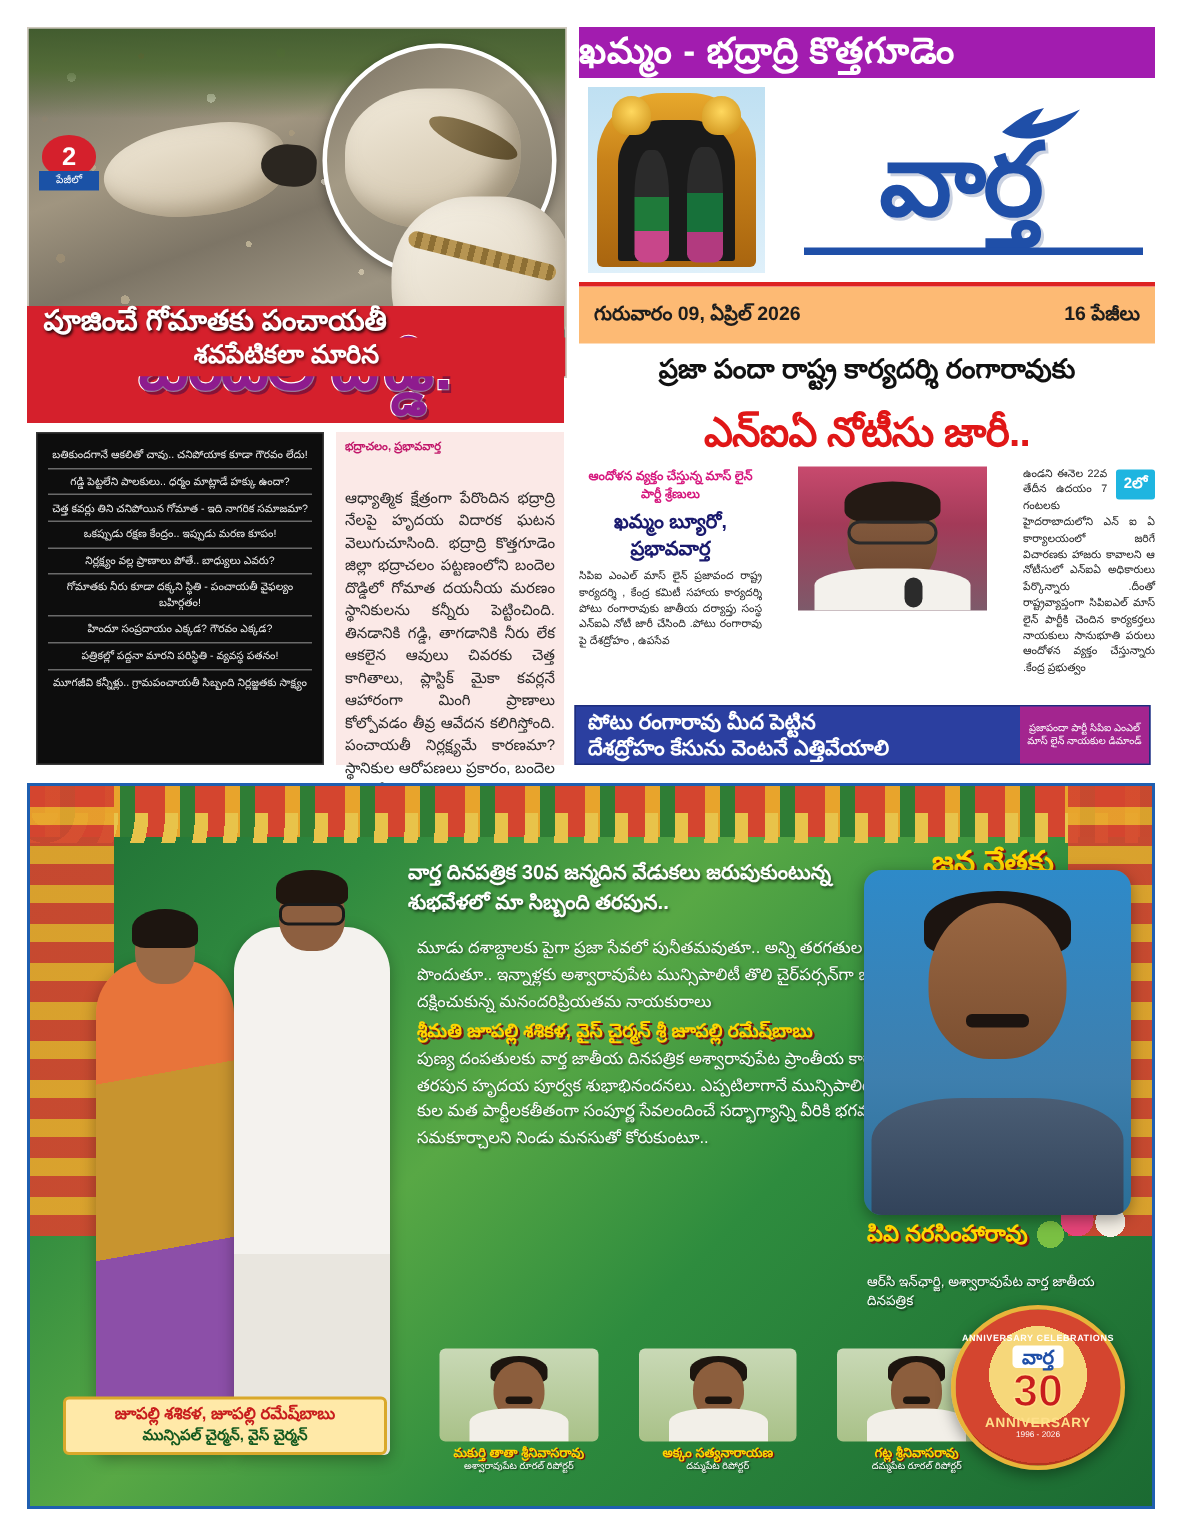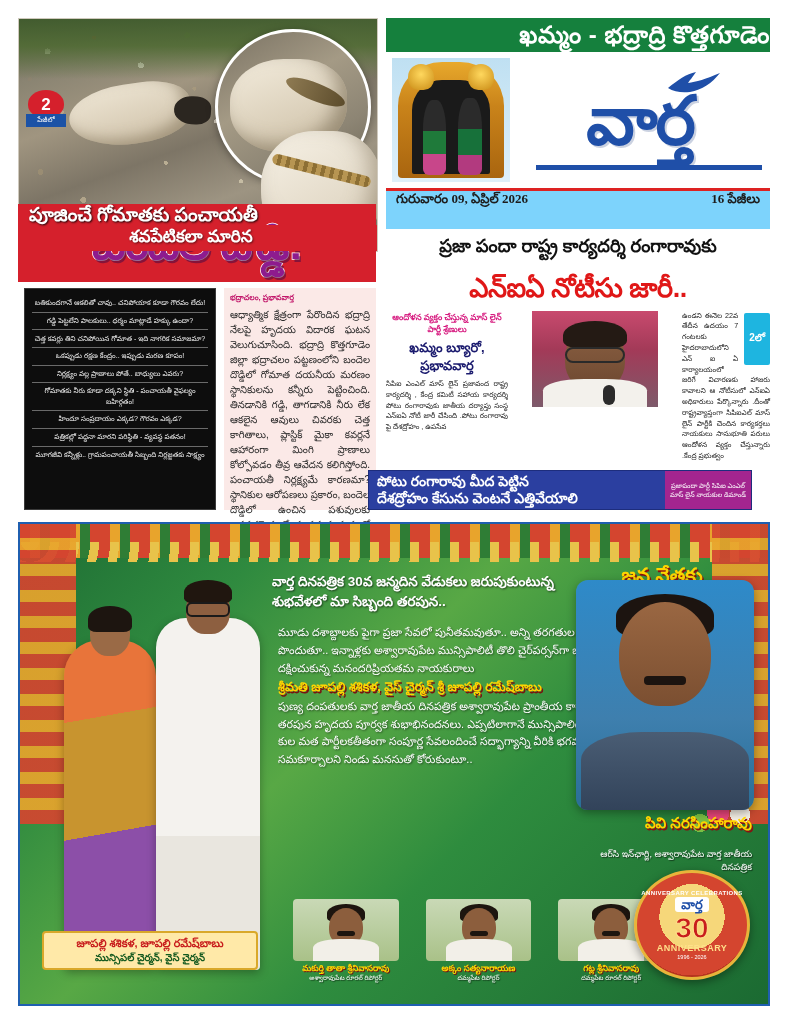--- a/index.html
+++ b/index.html
@@ -77,26 +77,26 @@
   
   .bullets{position:absolute;left:6px;top:270px;width:192px;height:222px;background:#0d0d0d;
     border:1px solid #3a3a3a;padding:6px 7px;box-sizing:border-box;}
   .bullets .b{color:#f2f2f2;font-size:7.1px;text-align:center;line-height:1.45;
     padding:3.2px 0;border-bottom:1px solid #6a6a6a;}
   .bullets .b:last-child{border-bottom:none;}
 
   
   .left-art{position:absolute;left:206px;top:270px;width:152px;height:222px;
     background:#fbe9e7;padding:5px 6px;box-sizing:border-box;}
-  .dateline{color:#c2186b;font-size:7.6px;font-weight:bold;margin-bottom:3px;}
+  .dateline{color:#c2186b;font-size:7.6px;font-weight:bold;margin-bottom:21px;}
   .left-art p{margin:0;color:#2a2a2a;font-size:10px;line-height:1.5;text-align:justify;}
 
   
   .masthead{position:absolute;left:368px;top:0;width:384px;height:212px;}
-  .mh-red{width:100%;height:34px;background:#15803d;display:flex;align-items:center;justify-content:flex-end;}
+  .mh-red{width:100%;height:34px;background:#a21caf;display:flex;align-items:center;justify-content:flex-start;}
   .mh-red span{color:#fff;font-size:24px;font-weight:bold;line-height:1;letter-spacing:.5px;}
   .mh-body{position:relative;width:100%;height:136px;background:#fff;
     border-bottom:3px solid #dd2222;display:flex;align-items:center;}
   .deity{position:relative;width:118px;height:124px;margin-left:6px;flex:none;
     background:linear-gradient(180deg,#bfe0f2 0%,#dff0fa 100%);overflow:hidden;}
   .deity .arch{position:absolute;left:6px;top:4px;right:6px;bottom:4px;
     background:linear-gradient(180deg,#e8a92c 0%,#c9831a 38%,#a9650f 100%);
     border-radius:44px 44px 4px 4px;}
   .deity .niche{position:absolute;left:20px;top:22px;right:20px;bottom:8px;background:#1a1a1a;
     border-radius:30px 30px 2px 2px;}
@@ -106,22 +106,22 @@
     background:linear-gradient(180deg,#2b2b2b 0 40%,#17713a 40% 74%,#b23a7f 74% 100%);border-radius:40% 40% 6px 6px;}
   .deity .crestL,.deity .crestR{position:absolute;top:6px;width:26px;height:26px;
     background:radial-gradient(circle at 50% 40%,#ffd85e,#c98a14);border-radius:50% 50% 40% 40%;}
   .deity .crestL{left:16px;} .deity .crestR{right:16px;}
 
   .logo-wrap{position:relative;flex:1;height:124px;display:flex;align-items:center;justify-content:center;}
   .logo-wrap .vaartha{color:#1f4fa8;font-size:68px;font-weight:bold;line-height:.95;letter-spacing:-2px;
     text-shadow:2px 2px 0 rgba(20,50,120,.22);}
   .logo-wrap .bar{position:absolute;left:26px;right:8px;bottom:12px;height:5px;background:#1f4fa8;}
   .bird{position:absolute;right:48px;top:12px;width:56px;height:26px;}
-  .mh-date{width:100%;height:38px;display:flex;align-items:flex-start;justify-content:space-between;
-    padding:0 10px;box-sizing:border-box;background:#7dd3fc;font-family:Liberation Serif, serif;}
+  .mh-date{width:100%;height:38px;display:flex;align-items:center;justify-content:space-between;
+    padding:0 10px;box-sizing:border-box;background:#fdba74;}
   .mh-date .d,.mh-date .p{color:#1d1d1d;font-size:13px;font-weight:bold;}
 
   
   .right-art{position:absolute;left:368px;top:216px;width:384px;height:276px;}
   .ra-h1{color:#111;font-size:18px;font-weight:bold;text-align:center;line-height:1.2;padding-top:2px;}
   .ra-h2{color:#e01717;font-size:27px;font-weight:bold;text-align:center;line-height:1.15;
     margin-top:15px;letter-spacing:-.5px;}
   .ra-cols{display:flex;gap:24px;margin-top:7px;}
   .ra-c1{width:122px;}
   .ra-kicker{color:#d6187e;font-size:8.4px;font-weight:bold;text-align:center;line-height:1.45;}
@@ -134,23 +134,23 @@
   .ra-photo .hair{position:absolute;left:50%;top:10px;transform:translateX(-50%);width:64px;height:28px;
     background:#241a14;border-radius:50% 50% 30% 30%;}
   .ra-photo .glass{position:absolute;left:50%;top:36px;transform:translateX(-50%);width:56px;height:12px;
     border:2px solid #2a2a2a;border-radius:8px;}
   .ra-photo .shirt{position:absolute;left:50%;bottom:0;transform:translateX(-50%);width:104px;height:28px;
     background:#f3f1ec;border-radius:40% 40% 0 0;}
   .ra-photo .mic{position:absolute;left:56%;bottom:2px;width:12px;height:20px;background:#2b2b2b;border-radius:6px;}
   .ra-c3{flex:1;position:relative;}
   .ra-c3 p{margin:0;color:#222;font-size:7.2px;line-height:1.5;text-align:justify;}
   .cont-badge{float:right;margin:2px 0 0 6px;background:#1eb5e0;color:#fff;font-size:10px;font-weight:bold;
-    padding:19px 5px;border-radius:2px;}
-
-  .blue-banner{position:absolute;left:350px;top:452px;width:384px;height:40px;background:#2b3fa0;
+    padding:3px 5px;border-radius:2px;}
+
+  .blue-banner{position:absolute;left:365px;top:452px;width:384px;height:40px;background:#2b3fa0;
     display:flex;align-items:center;border:1px solid #1d2d7d;box-sizing:border-box;}
   .bb-text{flex:1;color:#fff;font-size:14px;font-weight:bold;line-height:1.22;padding-left:8px;}
   .bb-box{width:86px;height:100%;background:#a3258f;color:#fff;font-size:6.6px;line-height:1.4;
     display:flex;align-items:center;justify-content:center;text-align:center;padding:0 3px;box-sizing:border-box;}
 
   
   .ad{position:absolute;left:18px;top:522px;width:752px;height:484px;
     background:linear-gradient(135deg,#1d6b33 0%,#2f8a3f 22%,#58a845 42%,#2e8c3e 62%,#1b6a32 100%);
     border:2px solid #1f5fb0;box-sizing:border-box;overflow:hidden;}
   .toran{position:absolute;left:0;top:0;width:100%;height:34px;
@@ -202,21 +202,21 @@
     background:linear-gradient(180deg,#2e8ac9 0%,#3e7fae 60%,#2a6e96 100%);
     border-radius:12px;overflow:hidden;box-shadow:0 3px 10px rgba(0,0,0,.35);}
   .ad-person-r .head{position:absolute;left:50%;top:22px;transform:translateX(-50%);width:92px;height:104px;
     background:linear-gradient(180deg,#9a6742,#7b4f31);border-radius:50% 50% 44% 44%;}
   .ad-person-r .hair{position:absolute;left:50%;top:14px;transform:translateX(-50%);width:98px;height:44px;
     background:#1c1410;border-radius:50% 50% 26% 26%;}
   .ad-person-r .must{position:absolute;left:50%;top:96px;transform:translateX(-50%);width:42px;height:9px;
     background:#1c1410;border-radius:4px;}
   .ad-person-r .shirt{position:absolute;left:50%;bottom:0;transform:translateX(-50%);width:168px;height:78px;
     background:linear-gradient(180deg,#4a5d74,#32435a);border-radius:36% 36% 0 0;}
-  .ad-name-r{position:absolute;right:16px;top:290px;width:174px;text-align:right;}
+  .ad-name-r{position:absolute;right:16px;top:290px;width:174px;text-align:left;}
   .ad-name-r .n{color:#ffd500;font-size:15px;font-weight:bold;line-height:1.15;text-shadow:1.5px 1.5px 0 #8a1010;}
   .ad-name-r .t{color:#fff;font-size:9px;line-height:1.4;margin-top:17px;text-shadow:1px 1px 1px rgba(0,0,0,.6);}
 
   .name-plate{position:absolute;left:22px;bottom:34px;width:216px;background:#ffe9a8;
     border:2px solid #d9a82a;border-radius:4px;padding:4px 5px;box-sizing:border-box;text-align:center;}
   .name-plate .n{color:#c81d1d;font-size:11px;font-weight:bold;line-height:1.25;}
   .name-plate .t{color:#14591f;font-size:10px;font-weight:bold;line-height:1.25;margin-top:1px;}
 
   .staff-row{position:absolute;left:252px;bottom:22px;width:392px;display:flex;gap:6px;}
   .staff{flex:1;text-align:center;padding-left:21px;}

